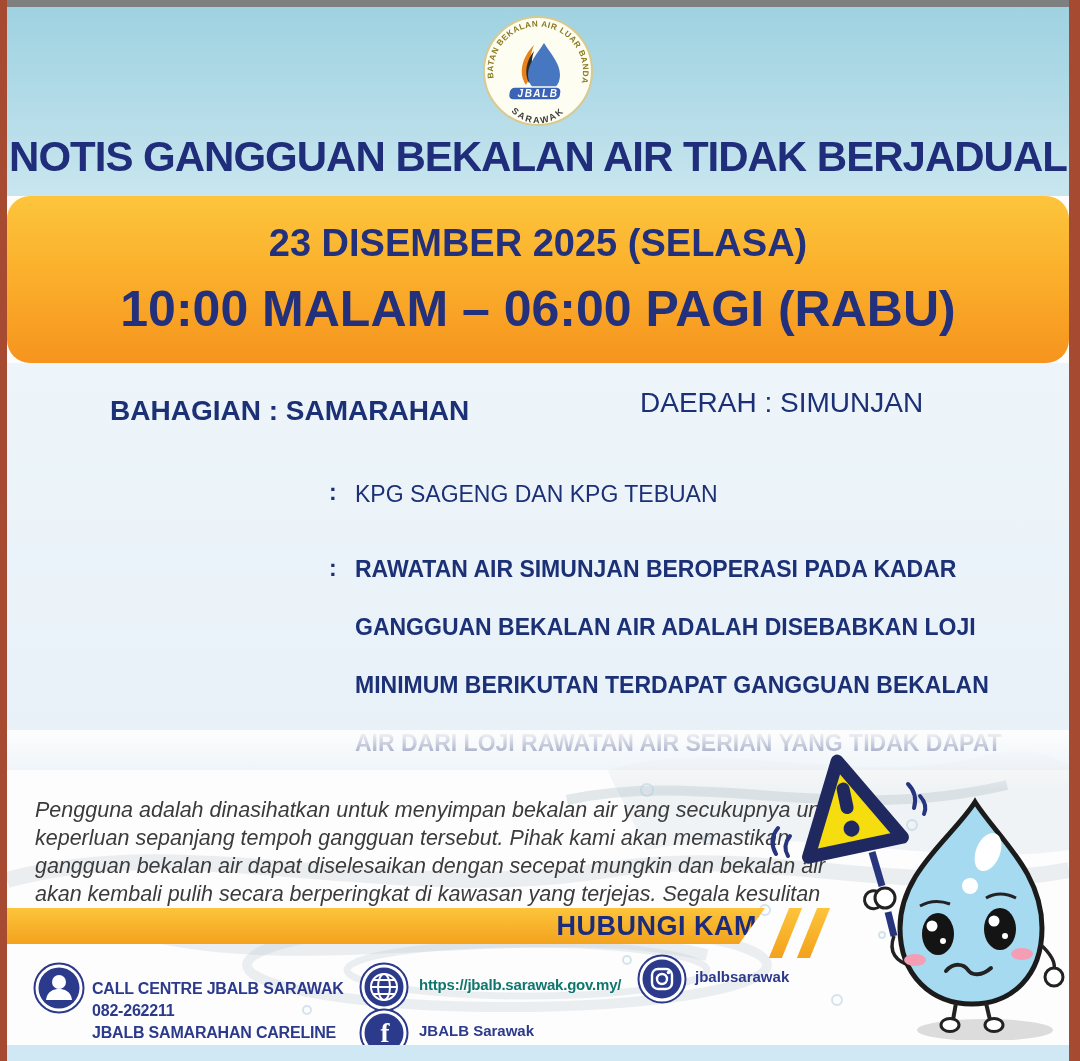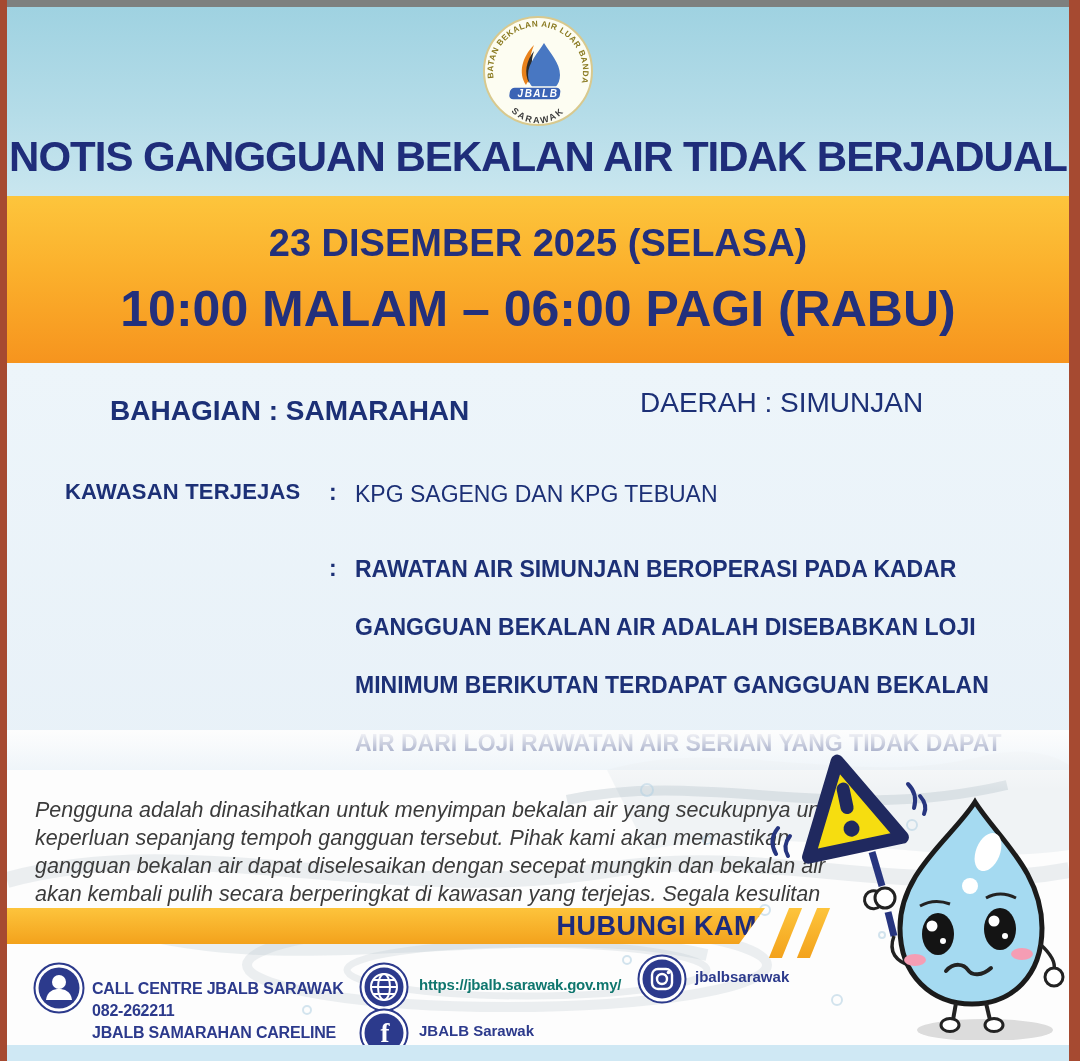--- a/index.html
+++ b/index.html
@@ -23,21 +23,21 @@
   .logo-wrap{position:absolute;left:50%;top:8px;transform:translateX(-50%);}
   .title{
     position:absolute;left:0;top:126px;width:100%;text-align:center;
     font-size:42px;font-weight:700;letter-spacing:-1px;color:#1f2d7a;
   }
 
   
   .date-banner{
     position:absolute;left:7px;top:196px;width:1062px;height:167px;
     background:linear-gradient(180deg,#fdc53c 0%,#fbb02c 45%,#f6941e 100%);
-    text-align:center;color:#23307c;
+    text-align:center;color:#23307c;border-radius:23px;
   }
   .date-line1{margin-top:26px;font-size:38px;font-weight:700;letter-spacing:0;}
   .date-line2{margin-top:15px;font-size:50px;font-weight:700;}
 
   
   .details{
     position:absolute;left:7px;top:363px;width:1062px;height:407px;
     background:linear-gradient(180deg,#edf5fa 0%,#e8f1f8 100%);
     color:#1c3076;
   }
@@ -118,21 +118,20 @@
 
   <div class="date-banner">
     <div class="date-line1">23 DISEMBER 2025 (SELASA)</div>
     <div class="date-line2">10:00 MALAM – 06:00 PAGI (RABU)</div>
   </div>
 
   <div class="details">
     <div class="bahagian">BAHAGIAN : SAMARAHAN</div>
     <div class="daerah">DAERAH : SIMUNJAN</div>
 
-    <div class="row-label" style="left:58px;top:116px;">KAWASAN TERJEJAS</div>
     <div class="row-colon" style="left:322px;top:116px;">:</div>
     <div class="row-value" style="left:348px;top:118px;">KPG SAGENG DAN KPG TEBUAN</div>
 
     <div class="row-colon" style="left:322px;top:192px;">:</div>
     <div class="huraian-lines" style="position:absolute;left:348px;top:193px;">
       <div>RAWATAN AIR SIMUNJAN BEROPERASI PADA KADAR</div>
       <div>GANGGUAN BEKALAN AIR ADALAH DISEBABKAN LOJI</div>
       <div>MINIMUM BERIKUTAN TERDAPAT GANGGUAN BEKALAN</div>
       <div>AIR DARI LOJI RAWATAN AIR SERIAN YANG TIDAK DAPAT</div>
       <div>MENAMPUNG BEKALAN AIR DI DAERAH SIMUNJAN</div>

